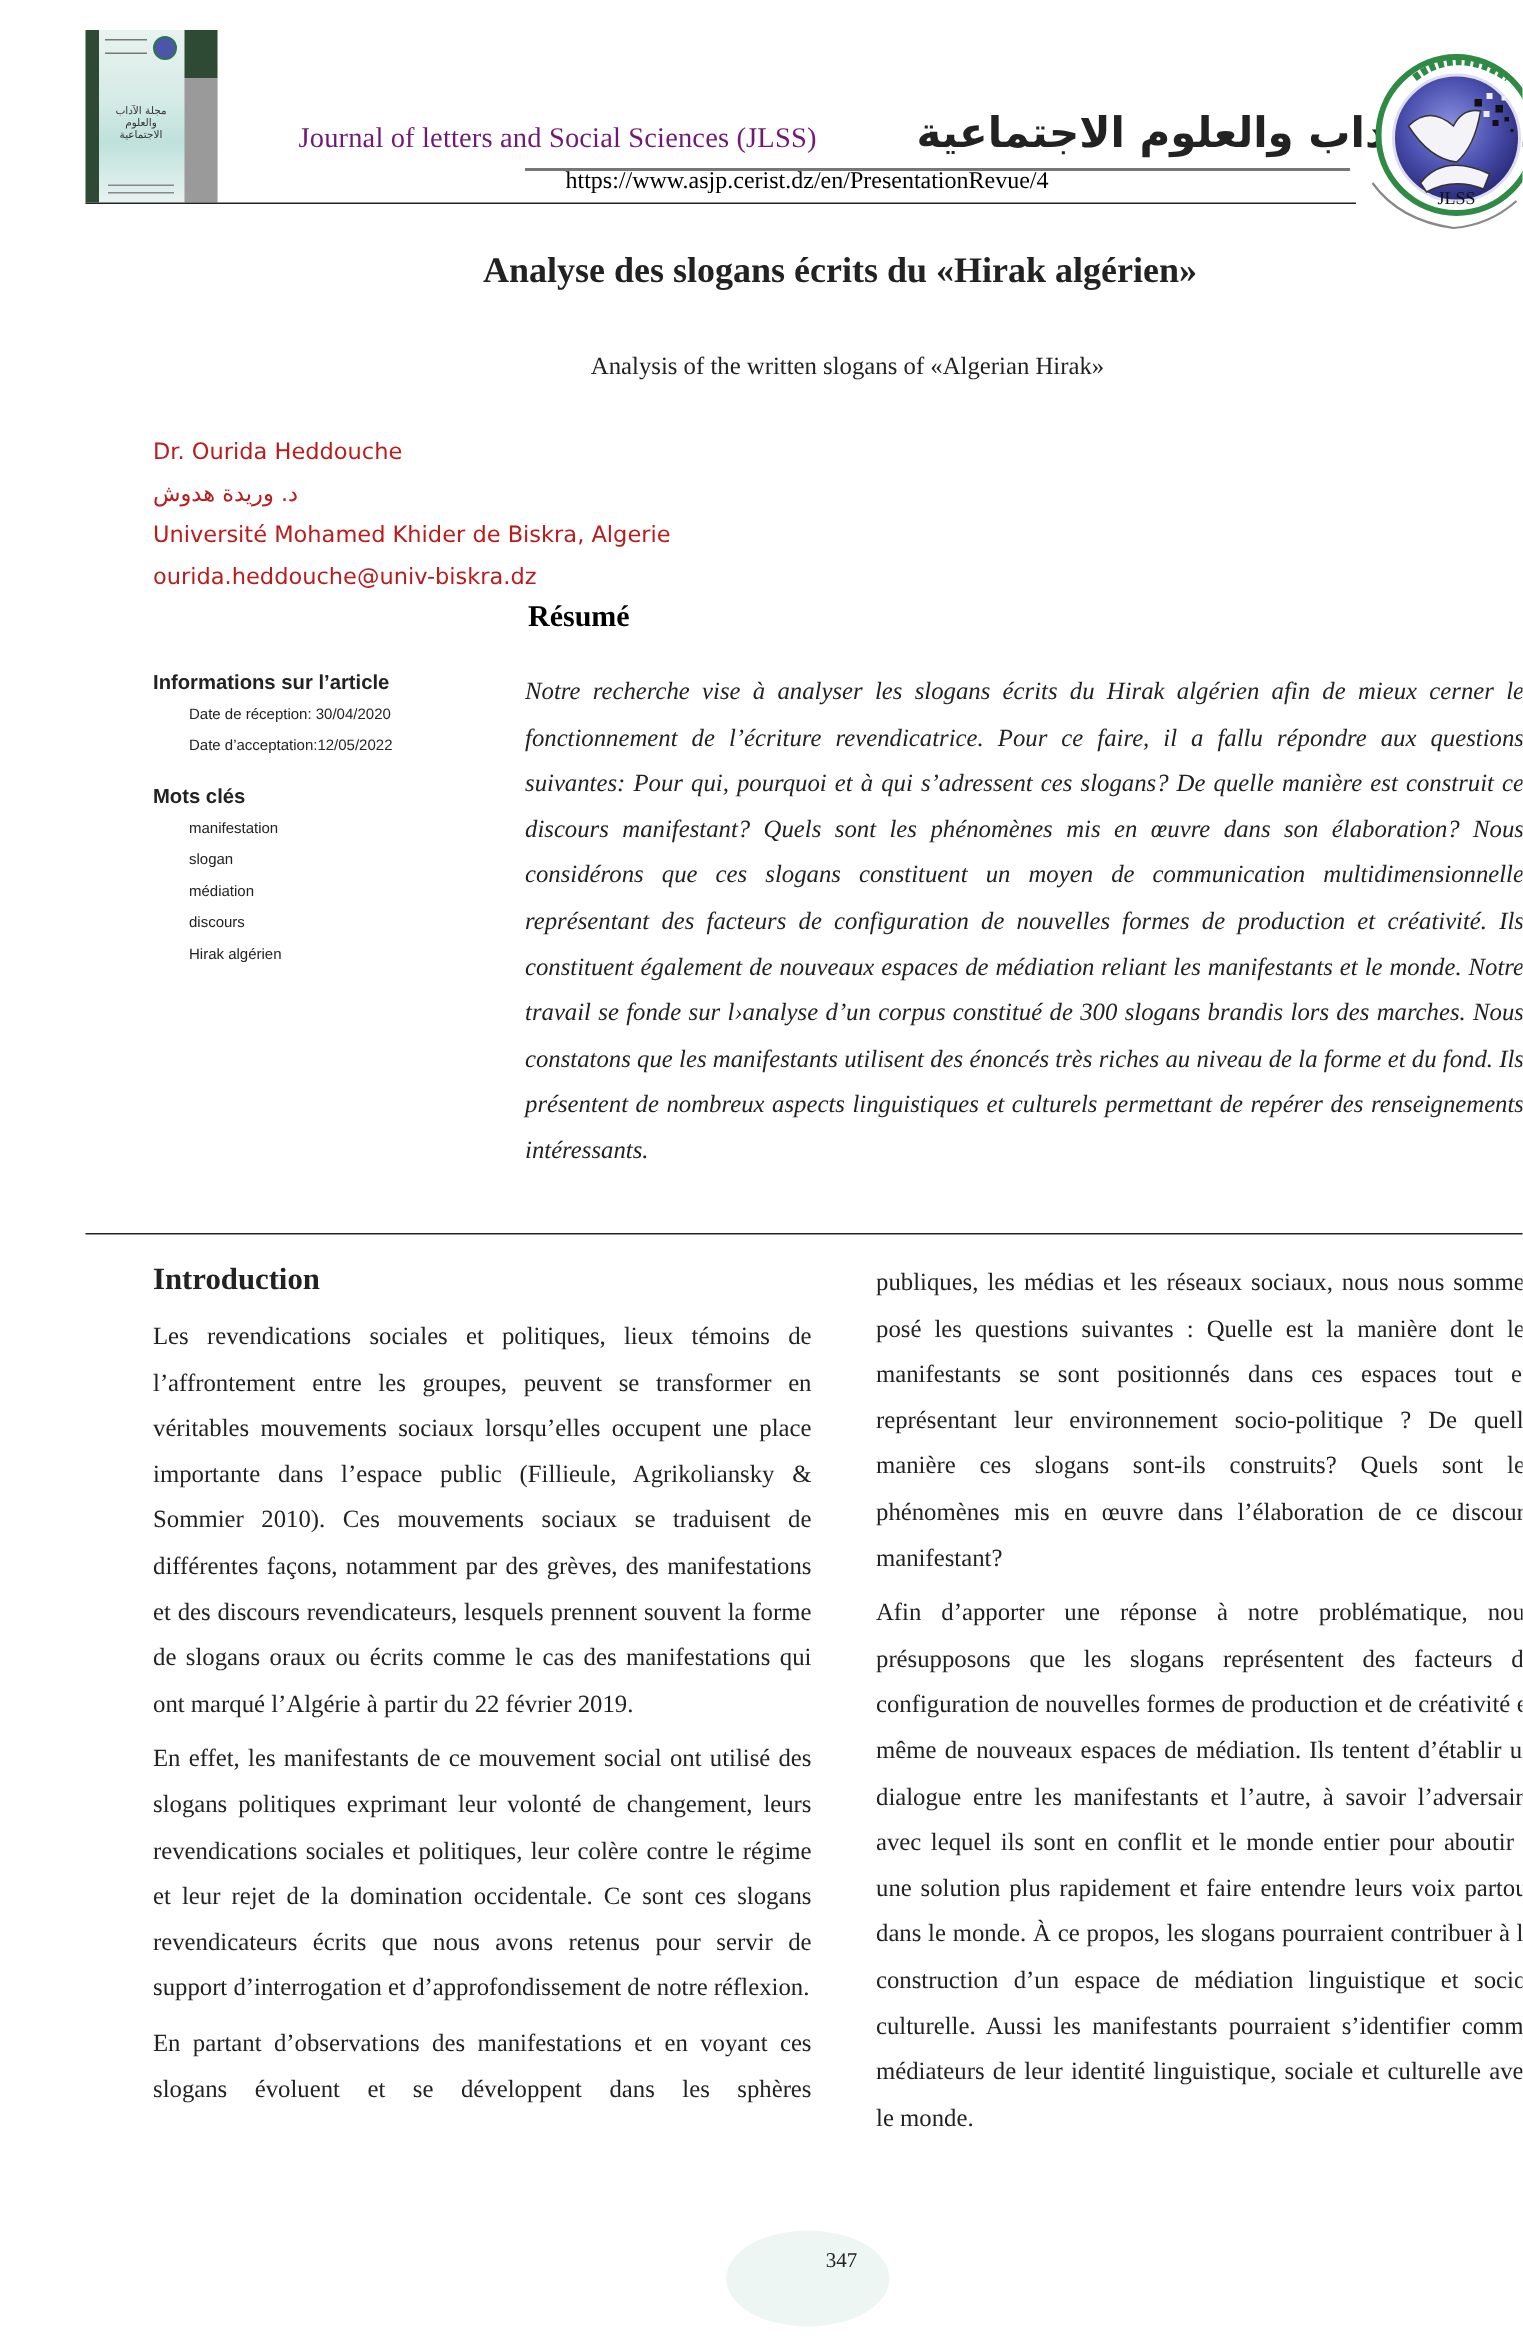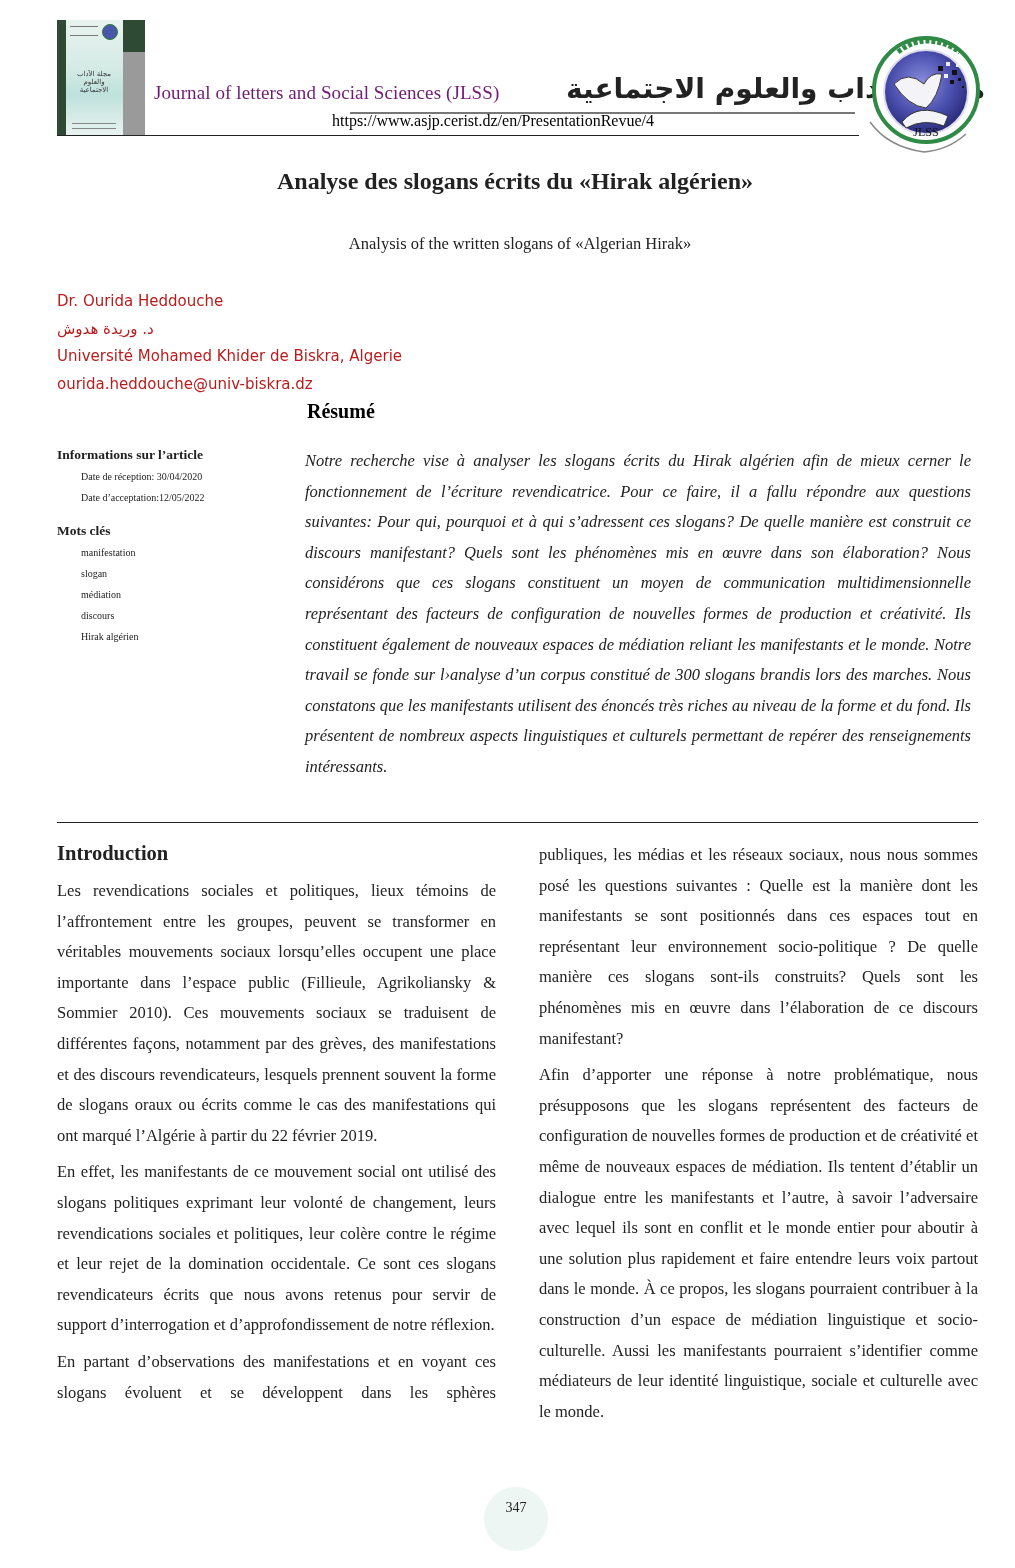--- a/index.html
+++ b/index.html
@@ -1,17 +1,17 @@
 <!DOCTYPE html>
 <html><head>
   <meta charset="utf-8">
   <style>
     html, body { margin: 0; padding: 0; background: #ffffff; }
     body { width: 1015px; height: 1568px; position: relative; overflow: hidden; color: #222; font-family: "Liberation Serif", serif; }
-    .abs { position: absolute; }
+    .abs { position: absolute; padding-left: 45px; }
 
     
     .cover { left: 57px; top: 20px; width: 88px; height: 115px; background: linear-gradient(180deg, #e9f3ef 0%, #d6ebe6 40%, #bfe1dc 65%, #e8f3f0 100%); border-left: 9px solid #2f4a34; box-sizing: border-box; }
     .cover .spine { position: absolute; right: 0; top: 0; width: 22px; height: 100%; background: #9a9a9a; }
     .cover .spine-top { position: absolute; right: 0; top: 0; width: 22px; height: 32px; background: #2f4a34; }
     .cover .mini-title { position: absolute; left: 4px; top: 50px; width: 48px; font-size: 7px; line-height: 8px; text-align: center; color: #333; font-family: "DejaVu Sans", sans-serif; }
     .cover .mini-logo { position: absolute; left: 36px; top: 4px; width: 14px; height: 14px; border-radius: 50%; background: #4a57a8; border: 1px solid #2a7a3a; }
     .cover .mini-lines { position: absolute; left: 4px; top: 6px; width: 28px; height: 8px; border-top: 1px solid #777; border-bottom: 1px solid #777; }
     .cover .mini-foot { position: absolute; left: 6px; bottom: 6px; width: 44px; height: 4px; border-top: 1px solid #888; border-bottom: 1px solid #888; }
 
@@ -28,21 +28,21 @@
     .subtitle { left: 0; top: 234px; width: 1040px; text-align: center; font-size: 16.5px; color: #222; }
 
     
     .author-block { left: 57px; top: 288px; font-family: "DejaVu Sans", sans-serif; font-size: 15px; color: #b91c1c; }
     .author-block div { height: 27.5px; line-height: 27.5px; white-space: nowrap; }
     .author-block .ar { font-size: 15px; }
 
     .resume-heading { left: 307px; top: 400px; font-size: 20px; font-weight: bold; color: #000000; }
 
     
-    .sidebar { left: 57px; top: 444px; width: 230px; font-family: Liberation Serif, serif; color: #222; }
+    .sidebar { left: 57px; top: 444px; width: 230px; font-family: Liberation Sans, sans-serif; color: #222; }
     .sidebar .h { font-size: 13.5px; font-weight: bold; line-height: 22px; }
     .sidebar .s { font-size: 10px; line-height: 21px; margin-left: 24px; }
     .sidebar .gap { height: 12px; }
 
     
     .abstract { left: 305px; top: 446px; width: 666px; font-size: 16.5px; line-height: 30.6px; font-style: italic; text-align: justify; color: #222; }
 
     .section-rule { left: 57px; top: 822px; width: 921px; height: 0; border-top: 1.5px solid #222; }
 
     

